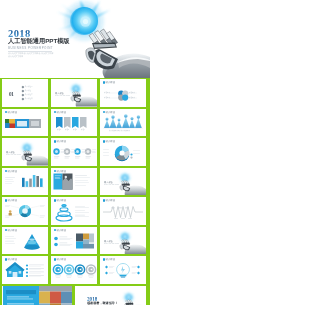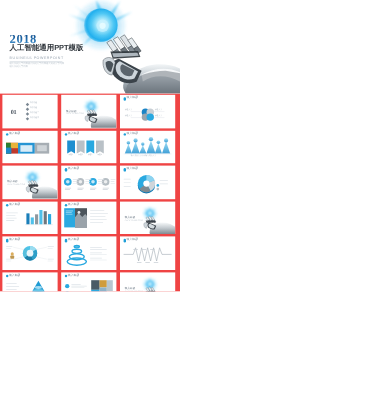--- a/index.html
+++ b/index.html
@@ -1,17 +1,17 @@
 <!DOCTYPE html>
 <html><head>
 <meta charset="utf-8">
 <style>
   html,body{margin:0;padding:0;background:#fff;}
   body{font-family:"Liberation Sans",sans-serif;-webkit-font-smoothing:antialiased;}
-  .page{position:relative;width:150px;height:243px;background:#ef4444;overflow:hidden;}
+  .page{position:relative;width:150px;height:305px;background:#84cc16;overflow:hidden;}
 
   
   .hero-art{position:absolute;left:0;top:0;}
   .hero{position:absolute;left:0;top:0;width:150px;height:78px;overflow:hidden;background:#ffffff;}
   .hero-year{position:absolute;left:8px;top:29.2px;font-family:"Liberation Serif",serif;font-weight:bold;font-size:10.5px;letter-spacing:.4px;line-height:10.5px;
     background:linear-gradient(180deg,#14528f 0%,#2877b8 50%,#8ec9ea 100%);-webkit-background-clip:text;background-clip:text;color:transparent;}
   .hero-title{position:absolute;left:8px;top:38.4px;font-size:6.2px;line-height:6.8px;color:#30363c;font-weight:bold;letter-spacing:0px;white-space:nowrap;}
   .hero-sub{position:absolute;left:8px;top:46.6px;font-size:3px;line-height:3.6px;color:#9aa6b2;letter-spacing:.45px;white-space:nowrap;}
   .hero-body{position:absolute;left:8px;top:52.4px;width:46px;font-size:1.9px;line-height:2.6px;color:#bcc5cd;}
   .hero-rule{position:absolute;left:8px;top:51.2px;width:44px;height:.5px;background:#dde2e7;}

